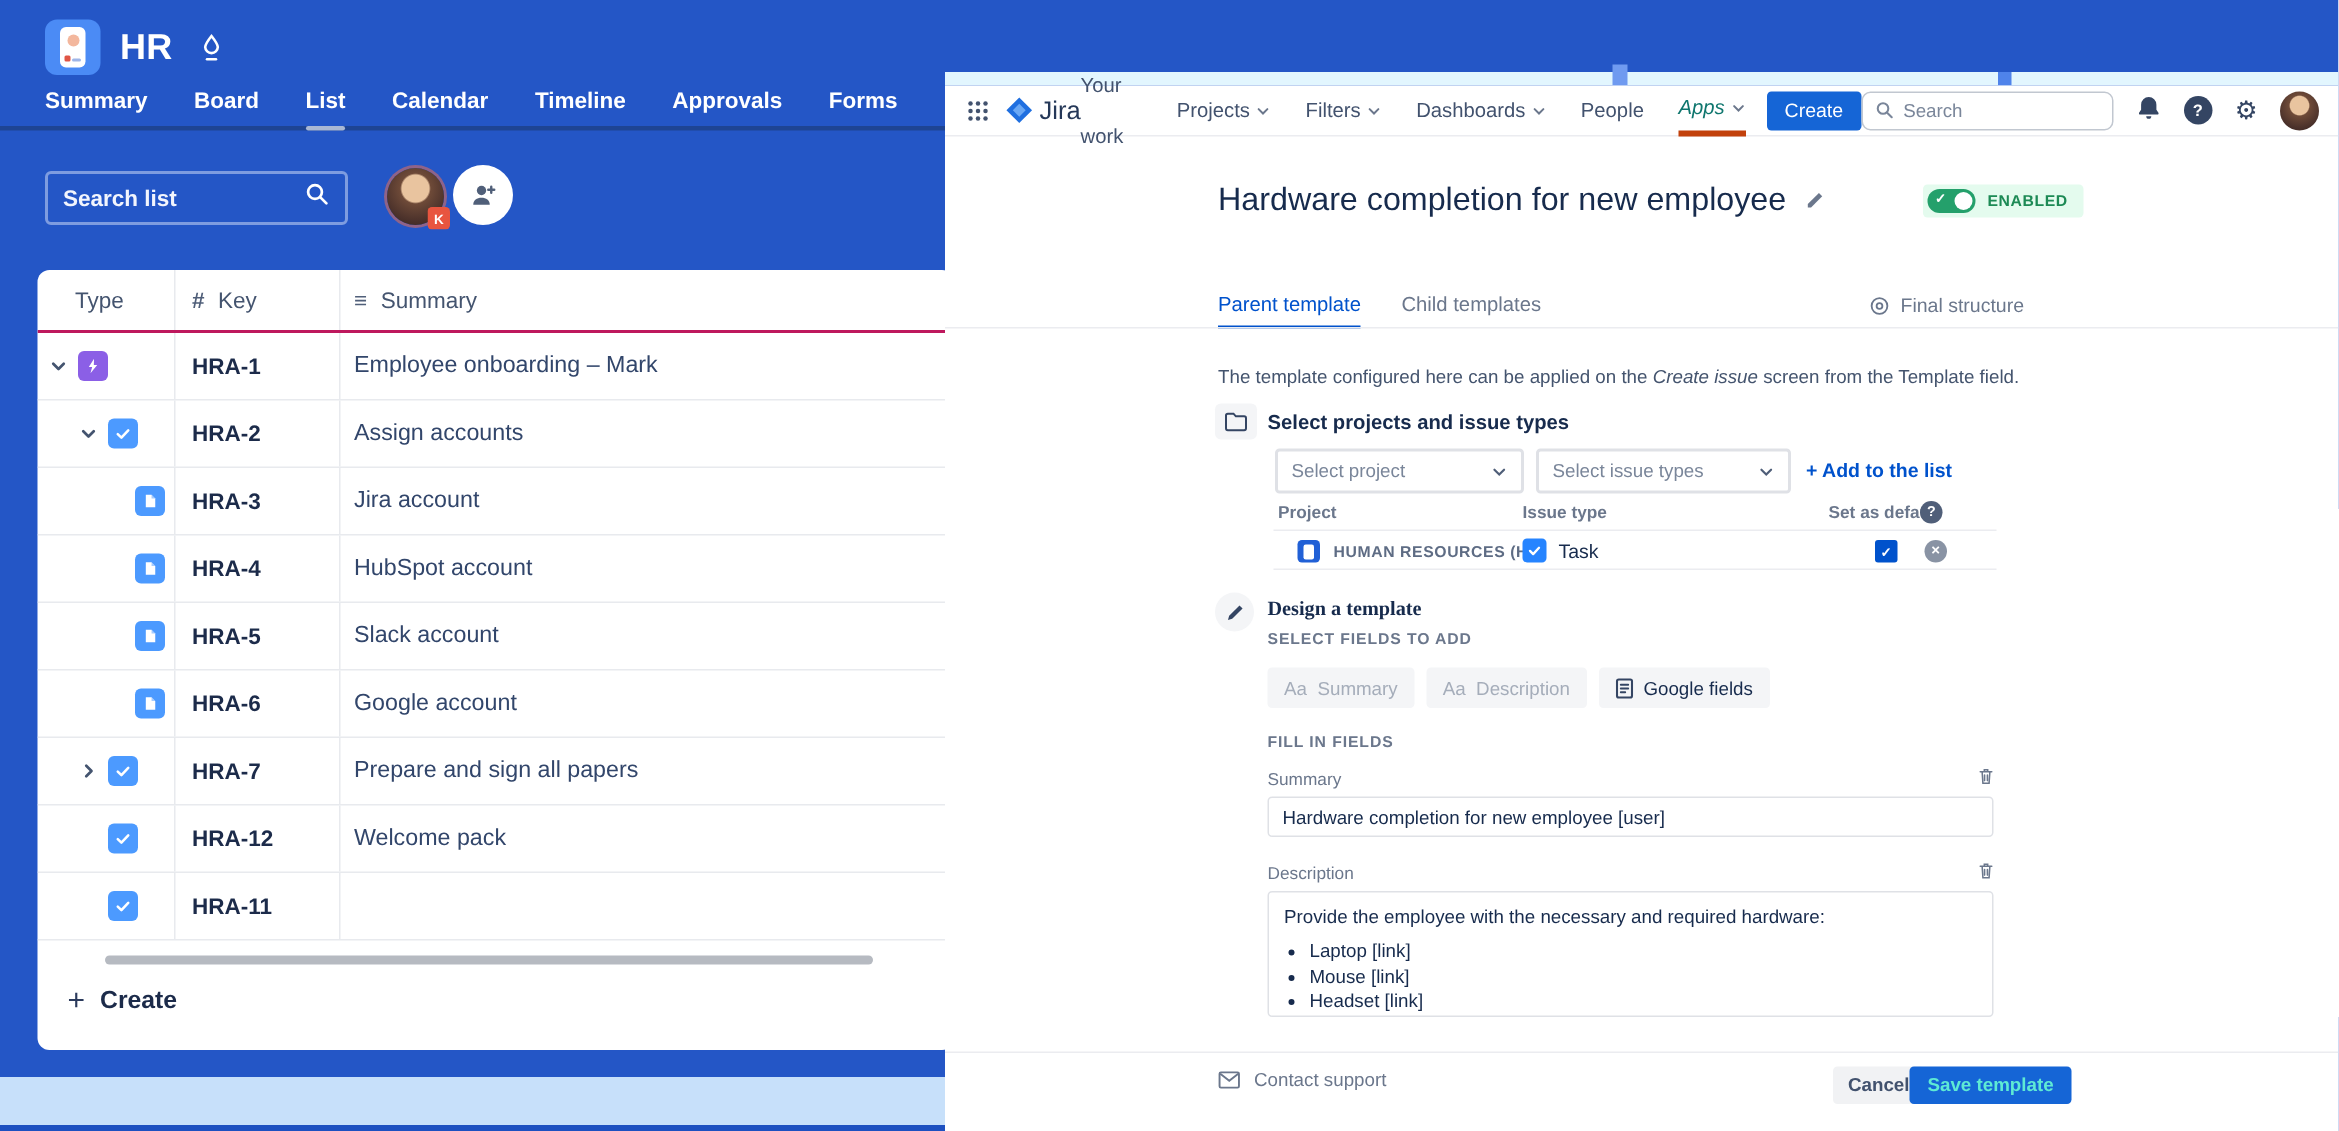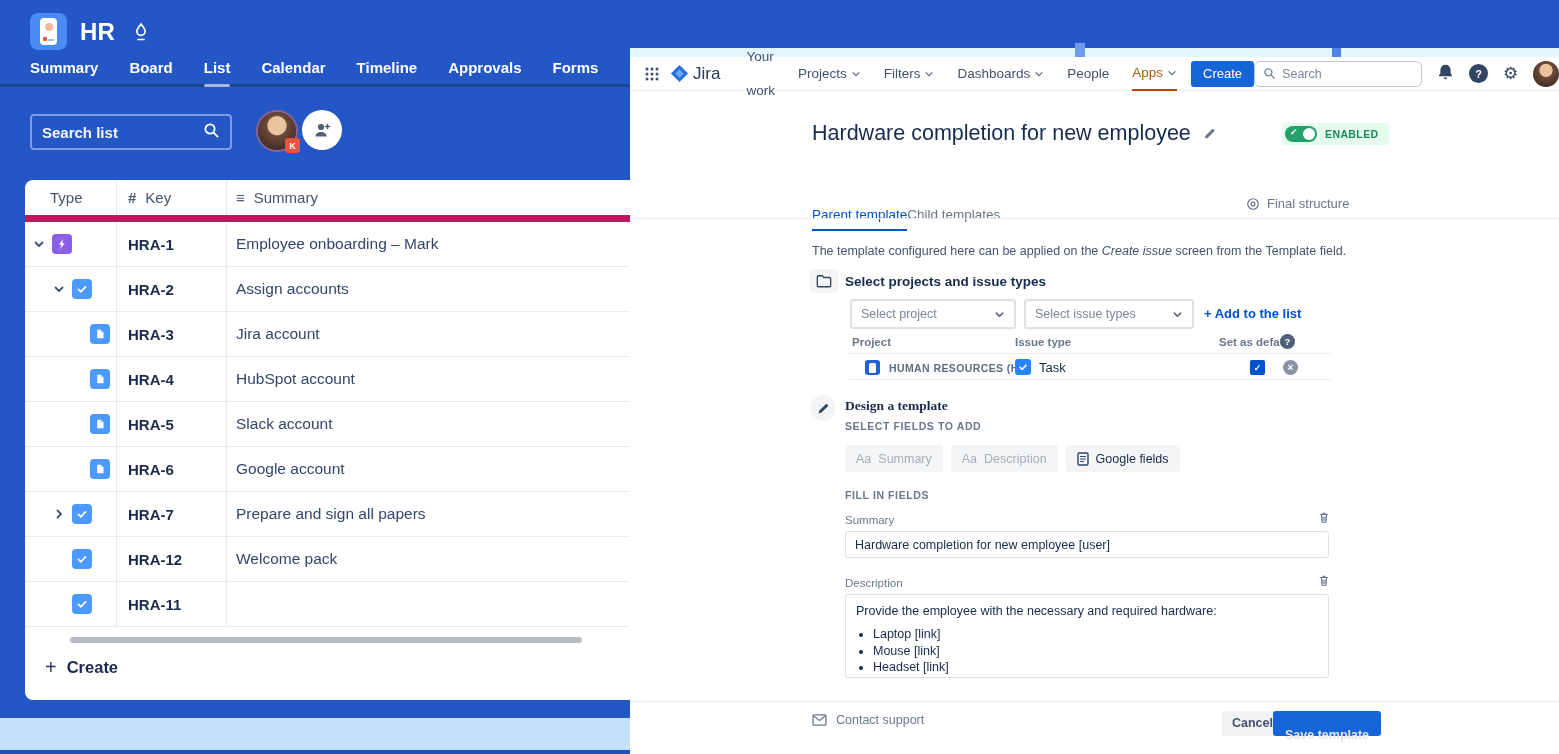--- a/index.html
+++ b/index.html
@@ -29,21 +29,21 @@
   .lp-search input { flex:1; min-width:0; background:transparent; border:none; outline:none; color:#fff; font-family:inherit; font-size:15px; font-weight:600; }
   .lp-search input::placeholder { color:#f2f5fd; opacity:1; }
 
   .avatar-photo { position:absolute; left:258px; top:112px; width:38px; height:38px; border-radius:50%;
      background:radial-gradient(circle at 50% 36%, #e9c49f 0 29%, #6e4a38 33%, #49302a 72%, #382520 100%);
      box-shadow:0 0 0 2px rgba(231,112,88,.55); }
   .k-badge { position:absolute; right:-4px; bottom:-3px; width:15px; height:15px; background:#e8553f; border:2px solid #f7f8fa00; border-radius:3px; color:#fff; font-size:9px; font-weight:700; display:grid; place-items:center; }
   .avatar-add { position:absolute; left:302px; top:110px; width:40px; height:40px; border-radius:50%; background:#fff; display:grid; place-items:center; }
 
   .card { position:absolute; left:25px; top:180px; width:611px; height:520px; background:#fff; border-radius:8px; overflow:hidden; }
-  .thead { display:flex; height:42px; border-bottom:7px solid #be185d; color:#44546f; font-size:15px; font-weight:500; align-items:stretch; }
+  .thead { display:flex; height:42px; border-bottom:2px solid #be185d; color:#44546f; font-size:15px; font-weight:500; align-items:stretch; }
   .hc { display:flex; align-items:center; gap:9px; }
   .hc-type { width:92px; border-right:1px solid #e8eaee; padding-left:25px; }
   .hc-key  { width:110px; border-right:1px solid #e8eaee; padding-left:11px; color:#44546f; }
   .hc-sum  { flex:1; padding-left:9px; }
   .glyph { color:#505f79; font-weight:700; }
 
   .trow { display:flex; height:45px; border-bottom:1px solid #e8eaee; align-items:stretch; font-size:15.5px; }
   .tc-type { width:92px; border-right:1px solid #e8eaee; display:flex; align-items:center; gap:6px; }
   .tc-key  { width:110px; border-right:1px solid #e8eaee; display:flex; align-items:center; padding-left:11px; font-weight:700; color:#1c2b4a; font-size:15px; }
   .tc-sum  { flex:1; display:flex; align-items:center; padding-left:9px; color:#32466b; }
@@ -60,43 +60,43 @@
 
   
   .rp { position:absolute; left:630px; top:48px; width:929px; height:706px; }
   .rp-topstrip { position:absolute; left:0; top:0; width:929px; height:9px; background:#e2f6fe; }
   .rp-acc1 { position:absolute; left:445px; top:-5px; width:10px; height:14px; background:#6f9af0; }
   .rp-acc2 { position:absolute; left:702px; top:0; width:9px; height:9px; background:#4f83ea; }
   .rp-body { position:absolute; left:0; top:9px; width:929px; height:697px; background:#fff; }
 
   .nav { position:absolute; left:0; top:0; width:929px; height:34px; display:flex; align-items:center; padding:0 13px 0 14px; border-bottom:1px solid #ebecf0; }
   .nav-grid { display:flex; margin-right:10px; }
-  .nav-logo { display:flex; align-items:center; gap:4px; margin-right:26px; }
+  .nav-logo { display:flex; align-items:center; gap:4px; }
   .nav-brand { font-size:17px; color:#253858; font-weight:500; }
   .nav-items { display:flex; align-items:center; gap:23px; height:34px; }
   .nav-item { display:flex; align-items:center; gap:4px; color:#42526e; font-size:13.5px; font-weight:500; height:34px; line-height:34px; }
-  .nav-item.active { color:#a16207; border-bottom:2px solid #c2410c; }
+  .nav-item.active { color:#0f766e; border-bottom:4px solid #c2410c;font-style:italic; }
   .nav-item .nchev { display:flex; }
   .nav-create { margin-left:14px; height:26px; padding:0 12px; background:#1565d6; color:#fff; font-size:13px; font-weight:500; border:none; border-radius:3px; font-family:inherit; }
   .nav-right { margin-left:auto; display:flex; align-items:center; gap:15px; }
   .nav-search { width:168px; height:26px; border:1px solid #c1c7d0; border-radius:6px; display:flex; align-items:center; gap:6px; padding:0 8px; }
   .nav-search input { flex:1; min-width:0; border:none; outline:none; font-family:inherit; font-size:12.5px; color:#42526e; background:transparent; }
   .nav-search input::placeholder { color:#7a869a; }
   .help-circle { width:19px; height:19px; border-radius:50%; background:#344563; color:#fff; font-size:11px; font-weight:700; display:grid; place-items:center; }
   .gear { font-size:17px; color:#344563; line-height:1; }
   .nav-avatar { width:26px; height:26px; border-radius:50%; background:radial-gradient(circle at 50% 36%, #e9c49f 0 29%, #6e4a38 33%, #49302a 72%, #382520 100%); }
 
   .pg-title { position:absolute; left:182px; top:64px; display:flex; align-items:center; gap:12px; color:#172b4d; font-size:21.5px; font-weight:500; }
   .enabled-pill { position:absolute; left:652px; top:66px; height:22px; display:flex; align-items:center; gap:8px; background:#e4fbee; border-radius:3px; padding:3px 10px 3px 3px; }
   .toggle { width:32px; height:16px; background:#24a06b; border-radius:8px; position:relative; }
   .toggle-knob { position:absolute; right:2px; top:2px; width:12px; height:12px; border-radius:50%; background:#fff; }
   .toggle-check { position:absolute; left:5px; top:1px; color:#fff; font-size:9px; font-weight:700; }
   .enabled-label { color:#1d8a55; font-size:10.5px; font-weight:700; letter-spacing:.4px; }
 
-  .tmpl-tabs { position:absolute; left:182px; top:150px; display:flex; }
+  .tmpl-tabs { position:absolute; left:182px; top:138px; display:flex; gap:27px; }
   .tmpl-tab { font-size:13.5px; padding-bottom:7px; }
   .tmpl-tab.active { color:#0052cc; font-weight:500; border-bottom:2px solid #0052cc; }
   .tmpl-tab.inactive { color:#6b778c; }
   .tabs-divider { position:absolute; left:0; top:161px; width:929px; height:1px; background:#ebecf0; }
   .final-structure { position:absolute; left:616px; top:139px; display:flex; align-items:center; gap:7px; color:#6b778c; font-size:13px; }
 
   .intro { position:absolute; left:182px; top:187px; font-size:12.5px; color:#44546e; }
   .intro i { font-style:italic; }
 
   .folder-box { position:absolute; left:180px; top:212px; width:28px; height:24px; background:#f4f5f7; border-radius:4px; display:grid; place-items:center; }
@@ -137,21 +137,21 @@
 
   .summary-input { position:absolute; left:215px; top:474px; width:484px; height:27px; border:1px solid #dfe1e6; border-radius:3px; padding:0 9px; font-family:inherit; font-size:12.5px; color:#172b4d; outline:none; }
   .desc-box { position:absolute; left:215px; top:537px; width:484px; height:84px; border:1px solid #dfe1e6; border-radius:3px; padding:9px 10px; font-size:12.5px; color:#172b4d; overflow:hidden; }
   .desc-box p { margin:0 0 9px 0; }
   .desc-box ul { margin:0; padding-left:17px; }
   .desc-box li { margin-bottom:2.5px; }
 
   .foot-divider { position:absolute; left:0; top:644px; width:929px; height:1px; background:#ebecf0; }
   .contact { position:absolute; left:182px; top:656px; display:flex; align-items:center; gap:9px; color:#6b778c; font-size:12.5px; }
   .btn-cancel { position:absolute; left:592px; top:654px; height:25px; padding:0 10px; background:#f1f2f4; color:#42526e; font-size:12.5px; font-weight:600; border:none; border-radius:3px; font-family:inherit; line-height:25px; }
-  .btn-save { position:absolute; left:643px; top:654px; height:25px; padding:12px 12px; background:#1565d6; color:#e5e5e5; font-size:12.5px; font-weight:600; border:none; border-radius:3px; font-family:inherit; line-height:25px; }
+  .btn-save { position:absolute; left:643px; top:654px; height:25px; padding:0 12px; background:#1565d6; color:#5eead4; font-size:12.5px; font-weight:600; border:none; border-radius:3px; font-family:inherit; line-height:25px; }
 </style>
 </head>
 <body>
 
 <div id="stage">
 
   <div class="lp">
     <div class="lp-header">
       <span class="proj-icon">
         <span class="proj-phone">

